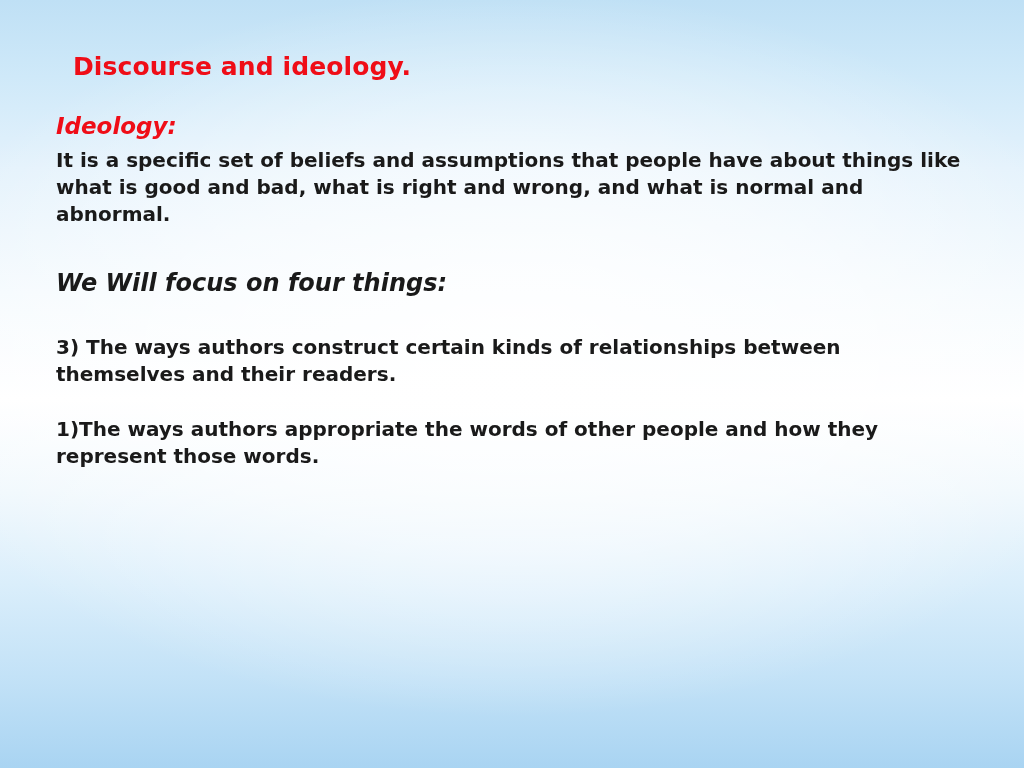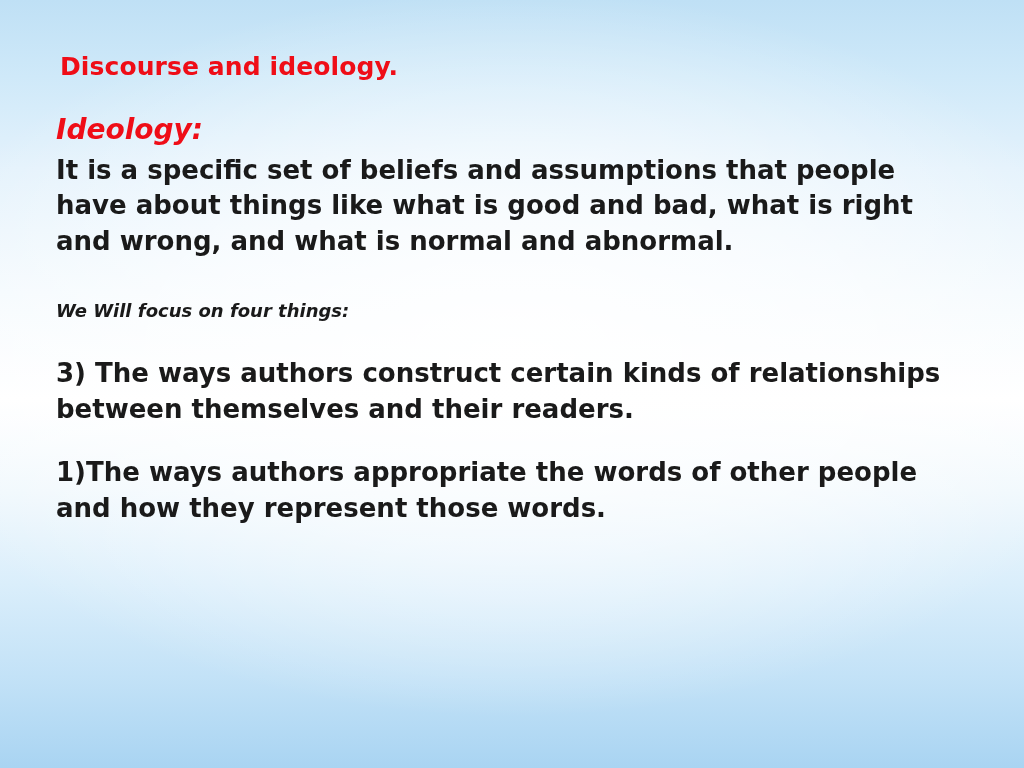--- a/index.html
+++ b/index.html
@@ -34,43 +34,43 @@
     position: absolute;
     left: 56px;
     top: 52px;
     width: 916px;
   }
   .title {
     color: #ef0d17;
     font-weight: bold;
     font-size: 25px;
     line-height: 1.2;
-    margin: 0 0 30px 4px;
+    margin: 0 0 30px 17px;
     letter-spacing: 0.1px;
   }
   .heading-italic {
     color: #ef0d17;
     font-weight: bold;
     font-style: italic;
-    font-size: 28px;
+    font-size: 23px;
     line-height: 1.25;
     margin: 0;
   }
   .body-text {
     color: #1a1a1a;
     font-weight: bold;
-    font-size: 26px;
+    font-size: 20px;
     line-height: 1.36;
     margin: 0;
   }
   .sub-italic {
     color: #1a1a1a;
     font-weight: bold;
     font-style: italic;
-    font-size: 18px;
+    font-size: 24px;
     line-height: 1.3;
     margin: 0;
   }
   .gap-sm { height: 6px; }
   .gap-md { height: 28px; }
   .gap-lg { height: 34px; }
 </style>
 </head>
 <body>
 

